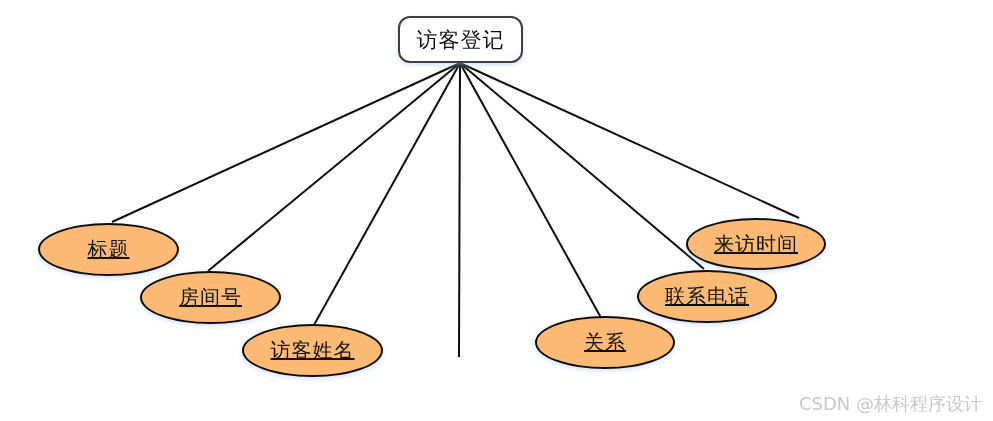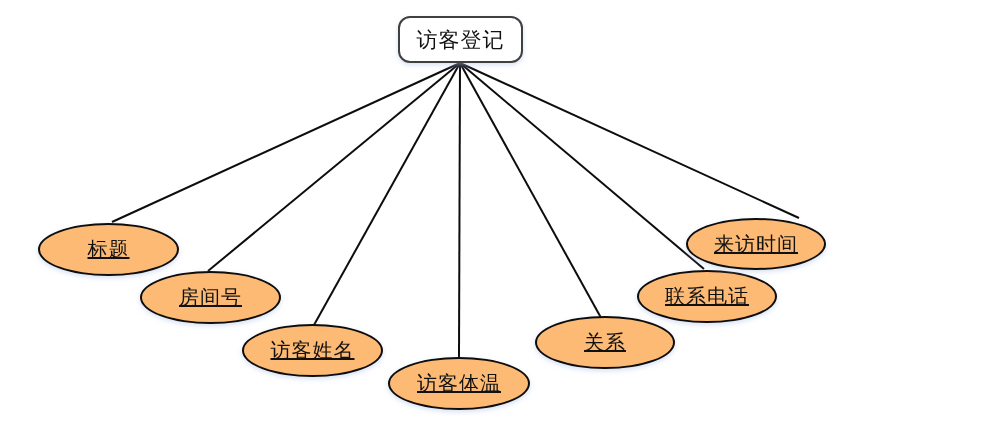--- a/index.html
+++ b/index.html
@@ -100,27 +100,25 @@
 
   <div class="attr attr-0">
     <span>标题</span>
   </div>
   <div class="attr attr-1">
     <span>房间号</span>
   </div>
   <div class="attr attr-2">
     <span>访客姓名</span>
   </div>
-  <div class="attr attr-3">
-    <span>访客体温</span>
-  </div>
   <div class="attr attr-4">
     <span>关系</span>
   </div>
   <div class="attr attr-5">
     <span>联系电话</span>
   </div>
   <div class="attr attr-6">
     <span>来访时间</span>
   </div>
 
+  <div class="watermark">CSDN @林科程序设计</div>
 
 </div>
 
 </body></html>

